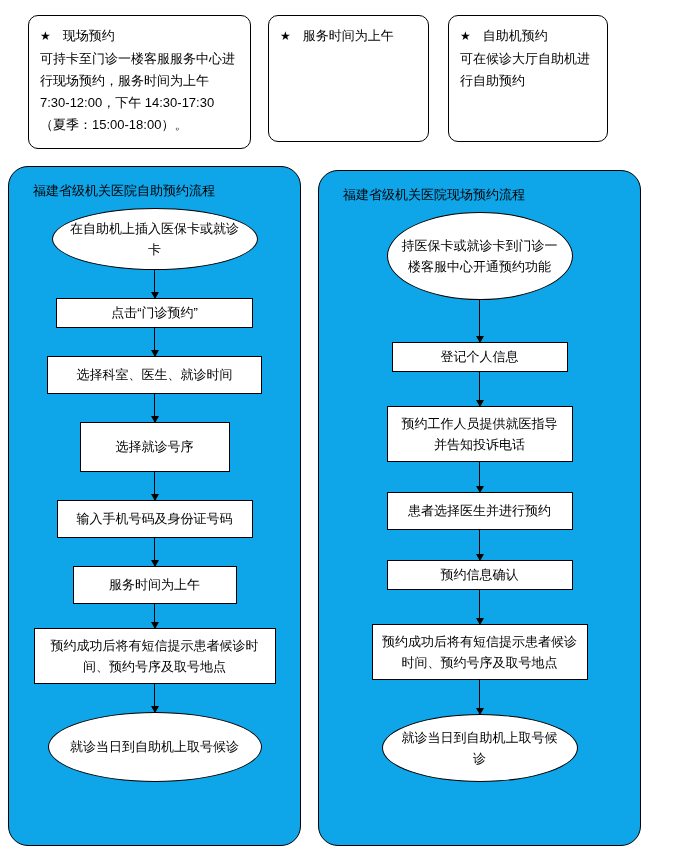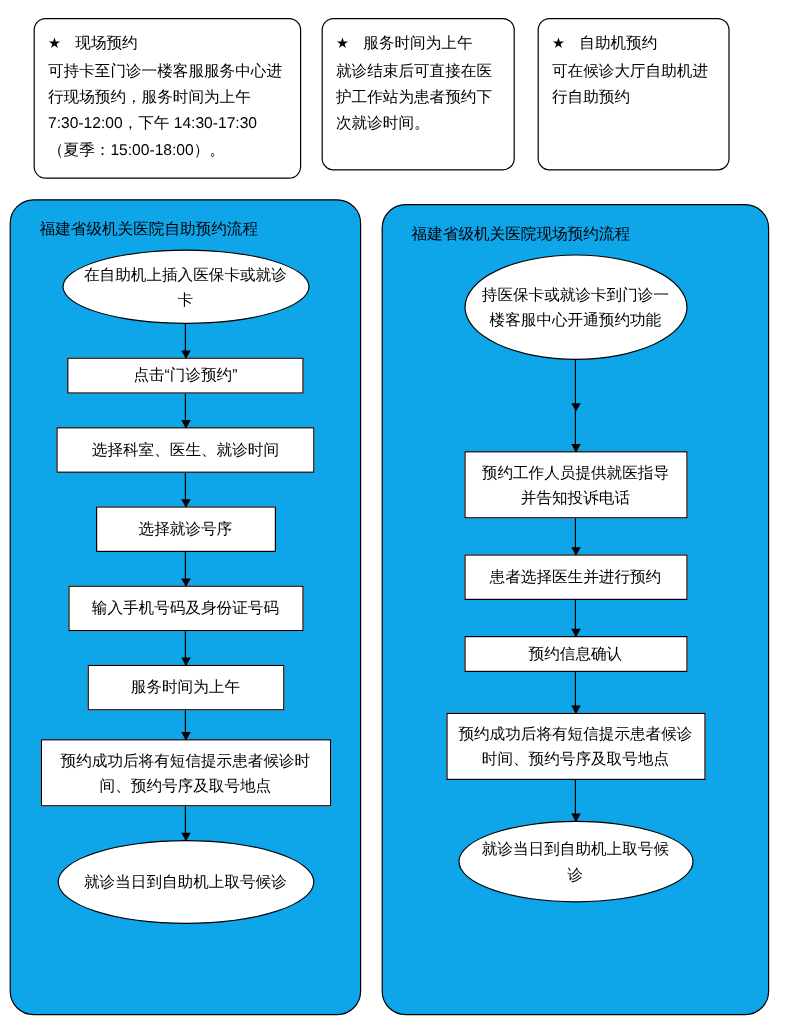--- a/index.html
+++ b/index.html
@@ -85,21 +85,20 @@
       <span>现场预约</span>
     </div>
     <div class="note-body">可持卡至门诊一楼客服服务中心进行现场预约，服务时间为上午 7:30-12:00，下午 14:30-17:30（夏季：15:00-18:00）。</div>
   </div>
 
   <div class="note" style="left:268px; top:15px; width:161px; height:127px;">
     <div class="note-title-line">
       <span class="star">★</span>
       <span>服务时间为上午</span>
     </div>
-    <div class="note-body">就诊结束后可直接在医护工作站为患者预约下次就诊时间。</div>
   </div>
 
   <div class="note" style="left:448px; top:15px; width:160px; height:127px;">
     <div class="note-title-line">
       <span class="star">★</span>
       <span>自助机预约</span>
     </div>
     <div class="note-body">可在候诊大厅自助机进行自助预约</div>
   </div>
 
@@ -108,41 +107,42 @@
 
     <div class="node ellipse" style="width:206px; height:62px;">在自助机上插入医保卡或就诊卡</div>
     <div class="arrow" style="height:28px;"></div>
 
     <div class="node" style="width:197px; height:30px;">点击“门诊预约”</div>
     <div class="arrow" style="height:28px;"></div>
 
     <div class="node" style="width:215px; height:38px;">选择科室、医生、就诊时间</div>
     <div class="arrow" style="height:28px;"></div>
 
-    <div class="node" style="width:150px; height:38px;">选择就诊号序</div>
+    <div class="node" style="width:150px; height:50px;">选择就诊号序</div>
     <div class="arrow" style="height:28px;"></div>
 
     <div class="node" style="width:196px; height:38px;">输入手机号码及身份证号码</div>
     <div class="arrow" style="height:28px;"></div>
 
     <div class="node" style="width:164px; height:38px;">服务时间为上午</div>
     <div class="arrow" style="height:24px;"></div>
 
     <div class="node" style="width:242px; height:56px;">预约成功后将有短信提示患者候诊时间、预约号序及取号地点</div>
     <div class="arrow" style="height:28px;"></div>
 
     <div class="node ellipse" style="width:214px; height:70px;">就诊当日到自助机上取号候诊</div>
   </div>
 
   <div class="flow" style="left:318px; top:170px; width:323px; height:676px;">
     <div class="flow-title">福建省级机关医院现场预约流程</div>
 
     <div class="node ellipse" style="width:186px; height:88px;">持医保卡或就诊卡到门诊一楼客服中心开通预约功能</div>
     <div class="arrow" style="height:42px;"></div>
 
+    <div class="node" style="width:176px; height:30px;">登记个人信息</div>
     <div class="arrow" style="height:34px;"></div>
 
     <div class="node" style="width:186px; height:56px;">预约工作人员提供就医指导并告知投诉电话</div>
     <div class="arrow" style="height:30px;"></div>
 
     <div class="node" style="width:186px; height:38px;">患者选择医生并进行预约</div>
     <div class="arrow" style="height:30px;"></div>
 
     <div class="node" style="width:186px; height:30px;">预约信息确认</div>
     <div class="arrow" style="height:34px;"></div>

